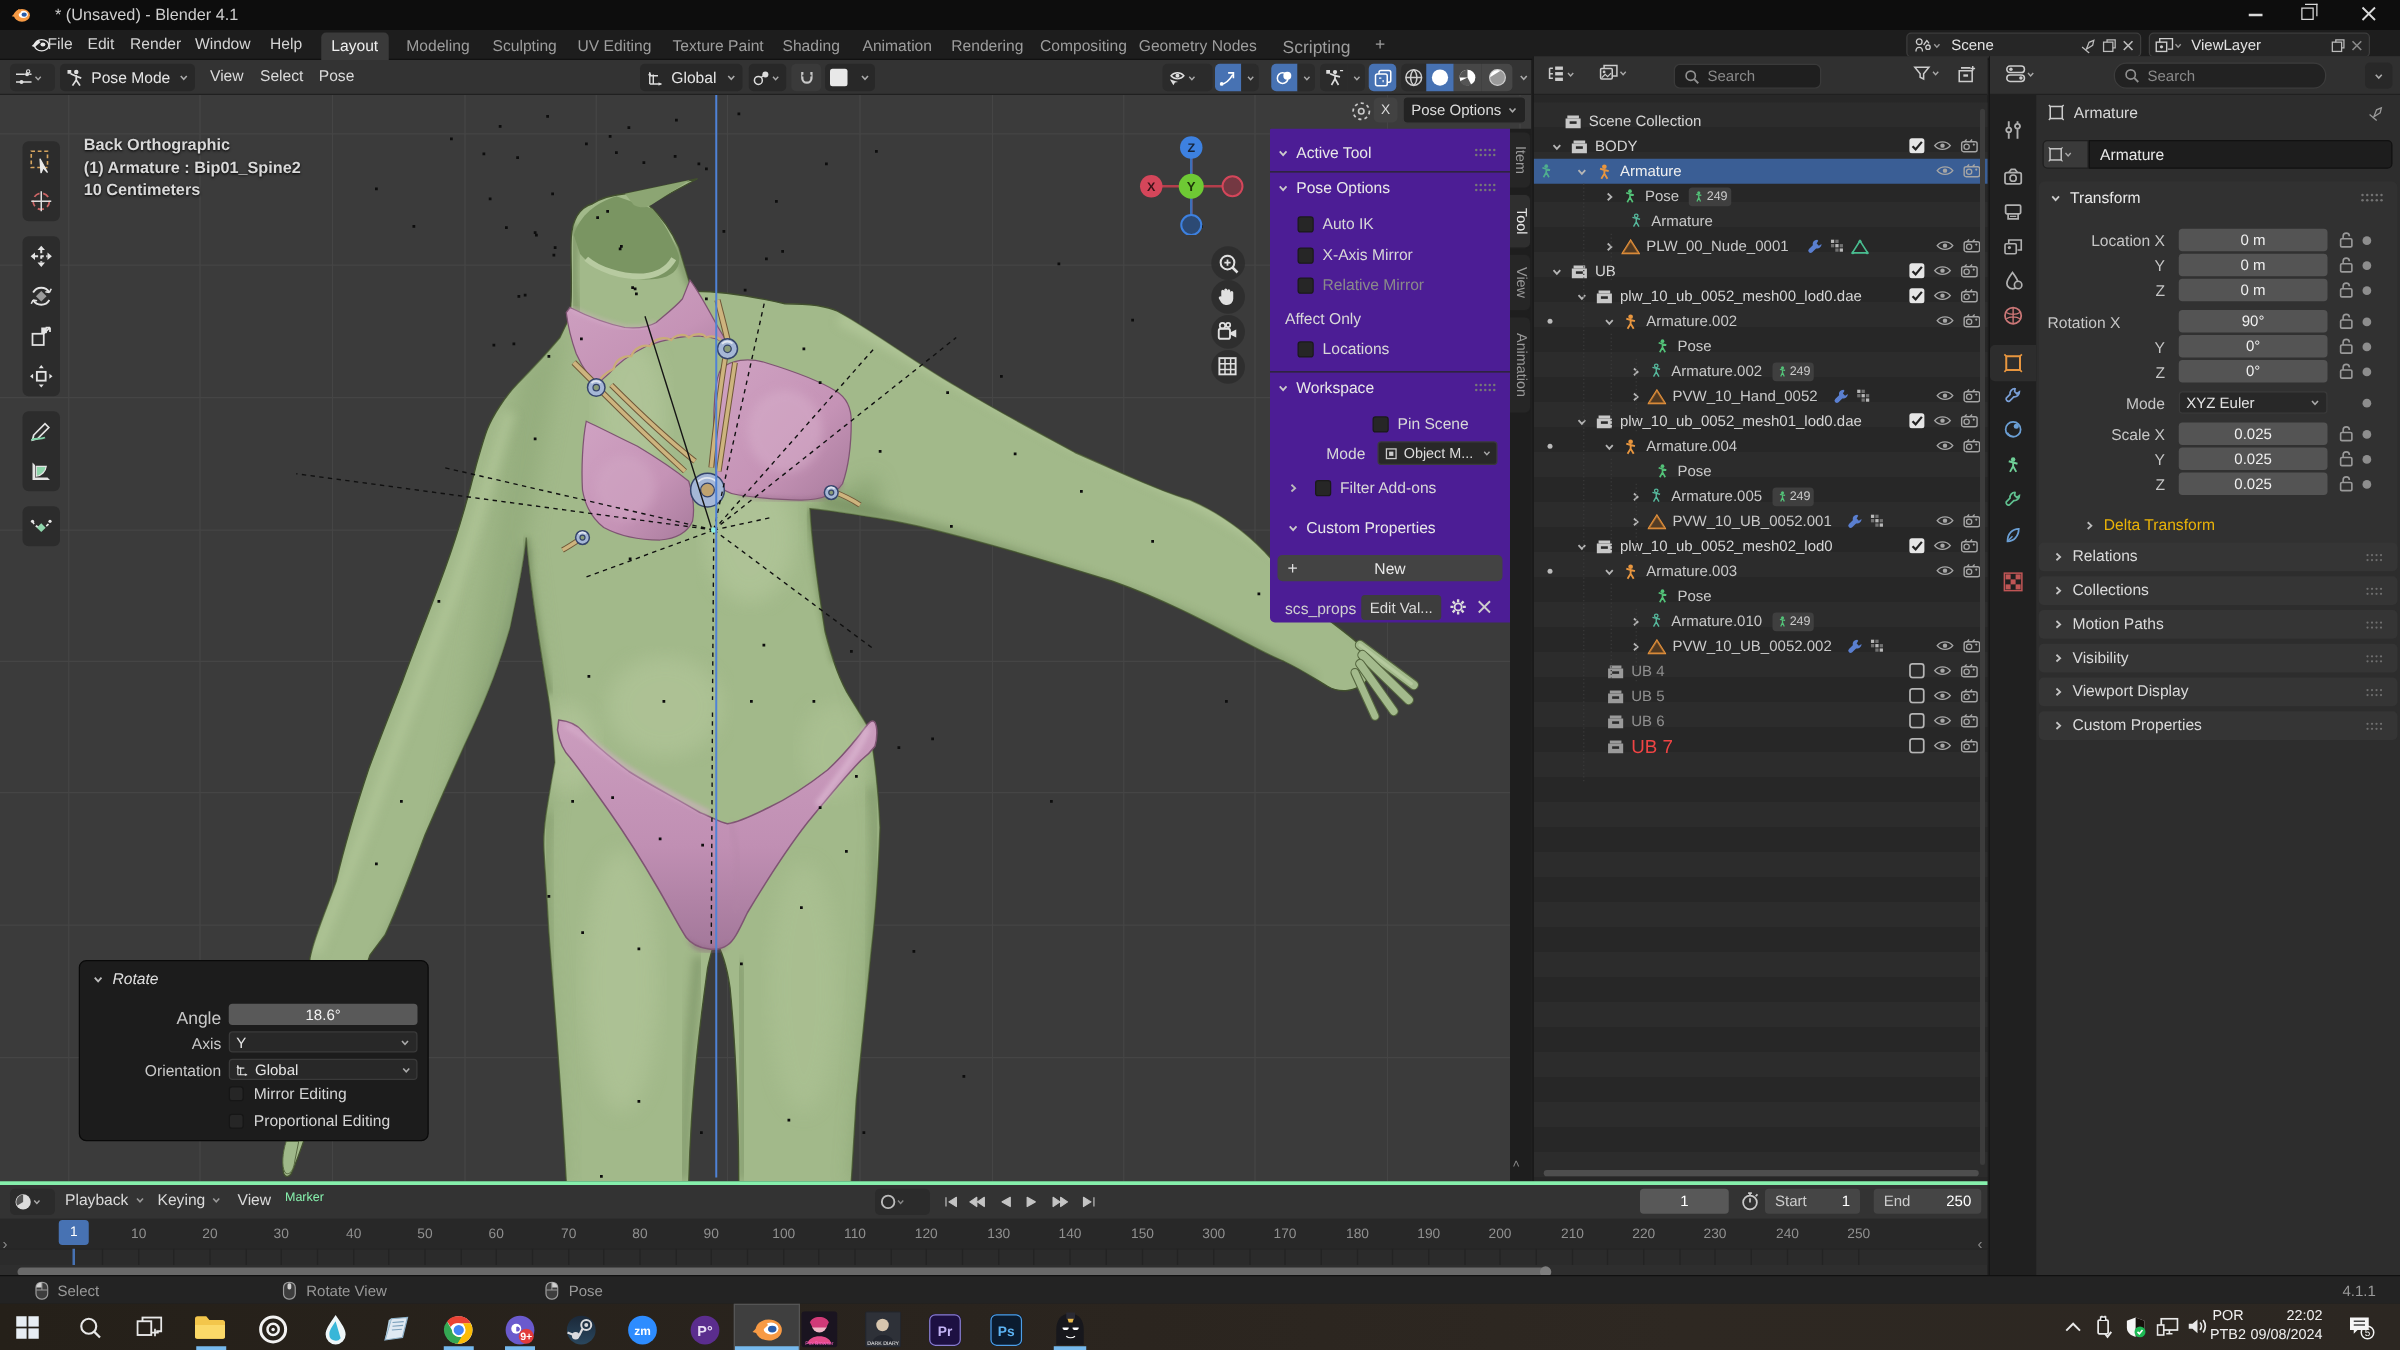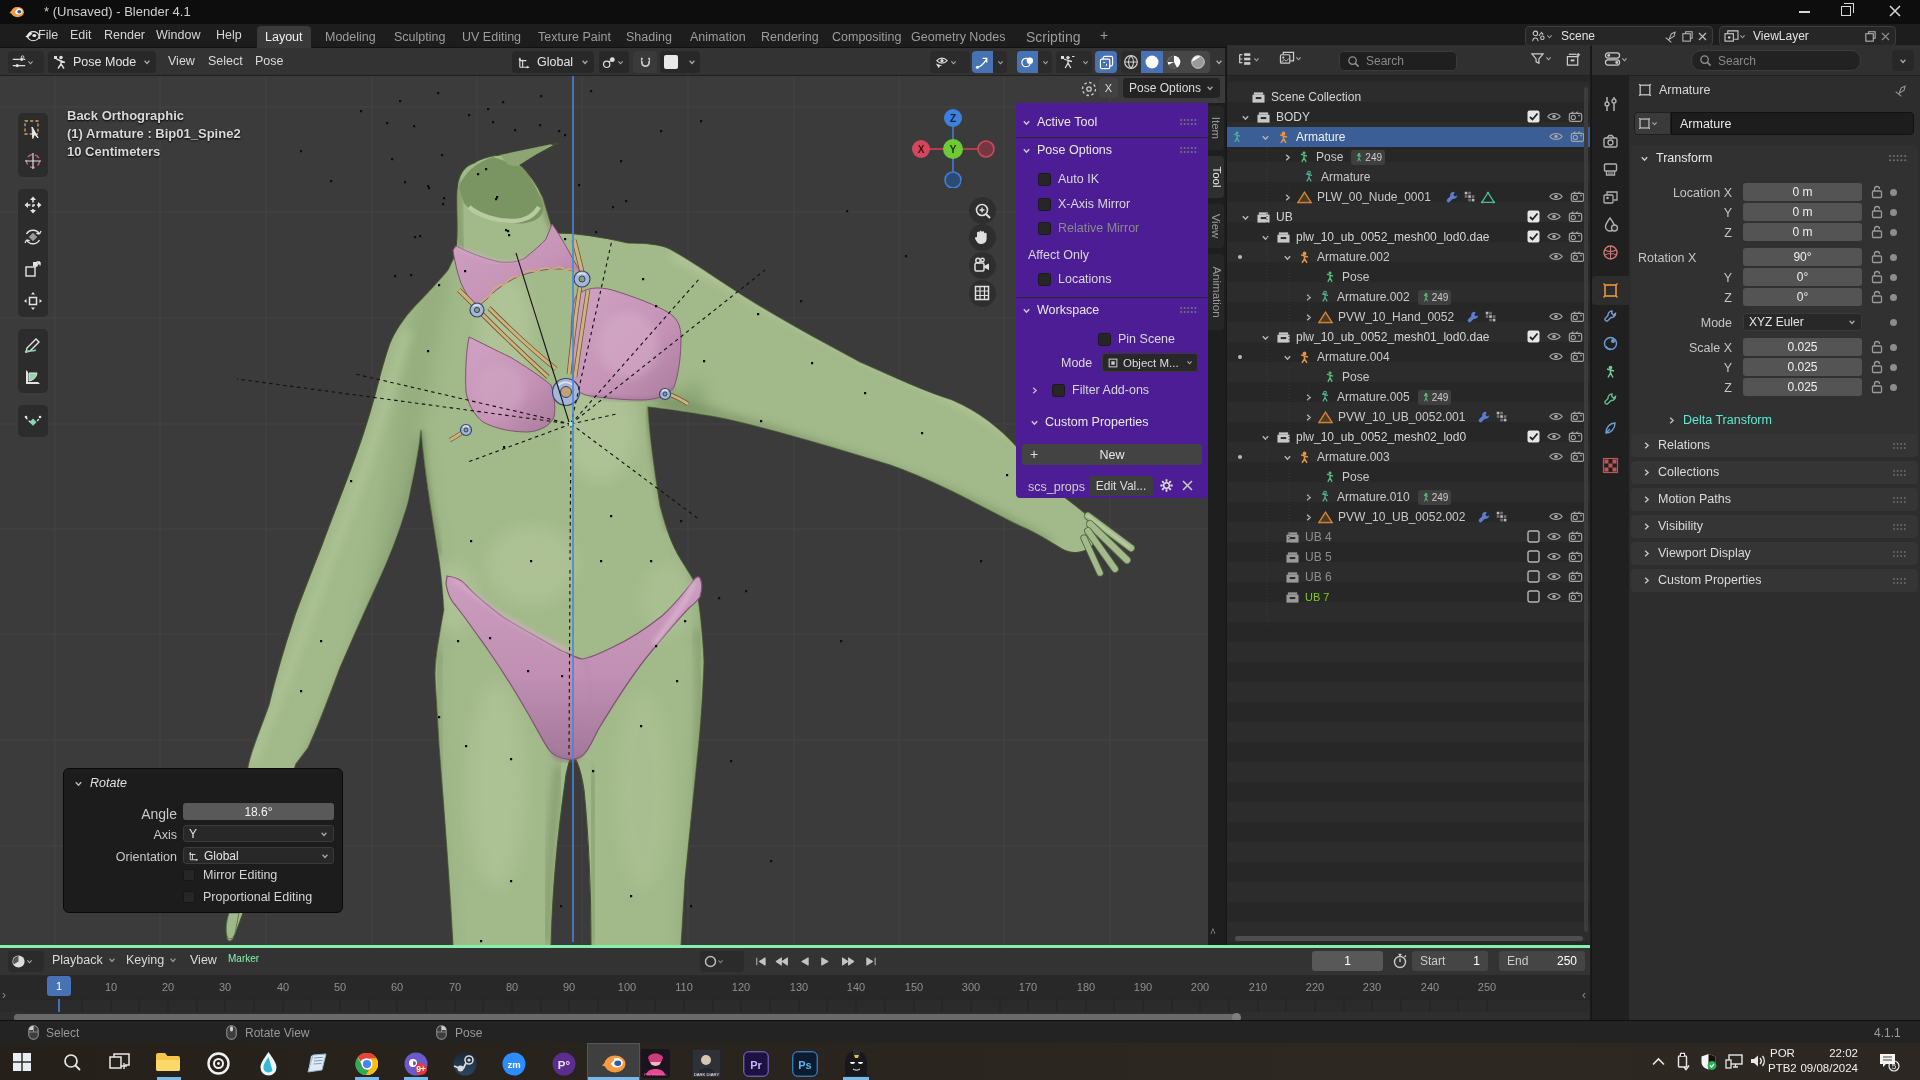--- a/index.html
+++ b/index.html
@@ -1278,21 +1278,21 @@
         <circle cx="12.5" cy="6" r="1" fill="#a5a5a5"></circle>
         <path d="M4 3.5 L6 1.5 M9 3.5 L11 1.5" stroke="#a5a5a5" stroke-width="1.2"></path>
       </svg>
     </div>
     <div class="abs row" style="left:0;top:542px;width:364px;height:20px;padding-left:58px">
       <svg width="15" height="13" viewBox="0 0 16 14">
         <path d="M1.5 4 h13 v8.5 h-13 Z" fill="#9a9a9a"></path>
         <path d="M3 1.5 h10 v2.5 h-10 Z" fill="#9a9a9a"></path>
         <rect x="5" y="6.5" width="6" height="2.2" fill="#2a2a2a"></rect>
       </svg>
-      <span style="font-size:11px;color:#84cc16;margin-left:5px;white-space:nowrap">UB 7</span>
+      <span style="font-size:15px;color:#ef4444;margin-left:5px;white-space:nowrap">UB 7</span>
     </div>
     <div class="abs row" style="left:300px;top:545px;gap:6px">
       <svg width="13" height="13">
         <rect x="1" y="1" width="11" height="11" rx="2" fill="none" stroke="#b5b5b5" stroke-width="1.4"></rect>
       </svg>
       <svg width="16" height="13" viewBox="0 0 18 14">
         <path d="M2 7 C5.5 2.5 12.5 2.5 16 7 C12.5 11.5 5.5 11.5 2 7 Z" fill="none" stroke="#a5a5a5" stroke-width="1.3"></path>
         <circle cx="9" cy="7" r="2" fill="#a5a5a5"></circle>
       </svg>
       <svg width="15" height="13" viewBox="0 0 17 14">
@@ -1509,21 +1509,21 @@
     <div class="abs row" style="left:151px;top:333px;width:119px;height:18px;background:#545454;border-radius:3px;justify-content:center;font-size:12px;color:#f0f0f0">0.025</div>
     <svg class="abs" style="left:279px;top:335px" width="12" height="14" viewBox="0 0 12 14">
       <rect x="1.5" y="6" width="9" height="6.5" rx="1" fill="none" stroke="#9a9a9a" stroke-width="1.3"></rect>
       <path d="M3.5 6 V4 a2.5 2.5 0 0 1 5 0" fill="none" stroke="#9a9a9a" stroke-width="1.3"></path>
     </svg>
     <div class="abs" style="left:298px;top:339px;width:7px;height:7px;border-radius:50%;background:#8d8d8d"></div>
     <div class="abs row" style="left:75px;top:368px;">
       <svg width="9" height="9" viewBox="0 0 10 10">
         <path d="M3.5 2 L6.8 5 L3.5 8" stroke="#bbb" stroke-width="1.6" fill="none"></path>
       </svg>
-      <span style="margin-left:7px;font-size:12.5px;color:#5eead4">Delta Transform</span>
+      <span style="margin-left:7px;font-size:12.5px;color:#eab308">Delta Transform</span>
     </div>
     <div class="abs" style="left:39px;top:389px;width:287px;height:23px;background:#353535;border-radius:4px"></div>
     <div class="abs row" style="left:50px;top:393px;">
       <svg width="9" height="9" viewBox="0 0 10 10">
         <path d="M3.5 2 L6.8 5 L3.5 8" stroke="#c5c5c5" stroke-width="1.6" fill="none"></path>
       </svg>
       <span style="margin-left:7px;font-size:12.5px;color:#dadada">Relations</span>
     </div>
     <svg class="abs" style="left:300px;top:397px" width="18" height="8">
       <g fill="#6e6e6e">

